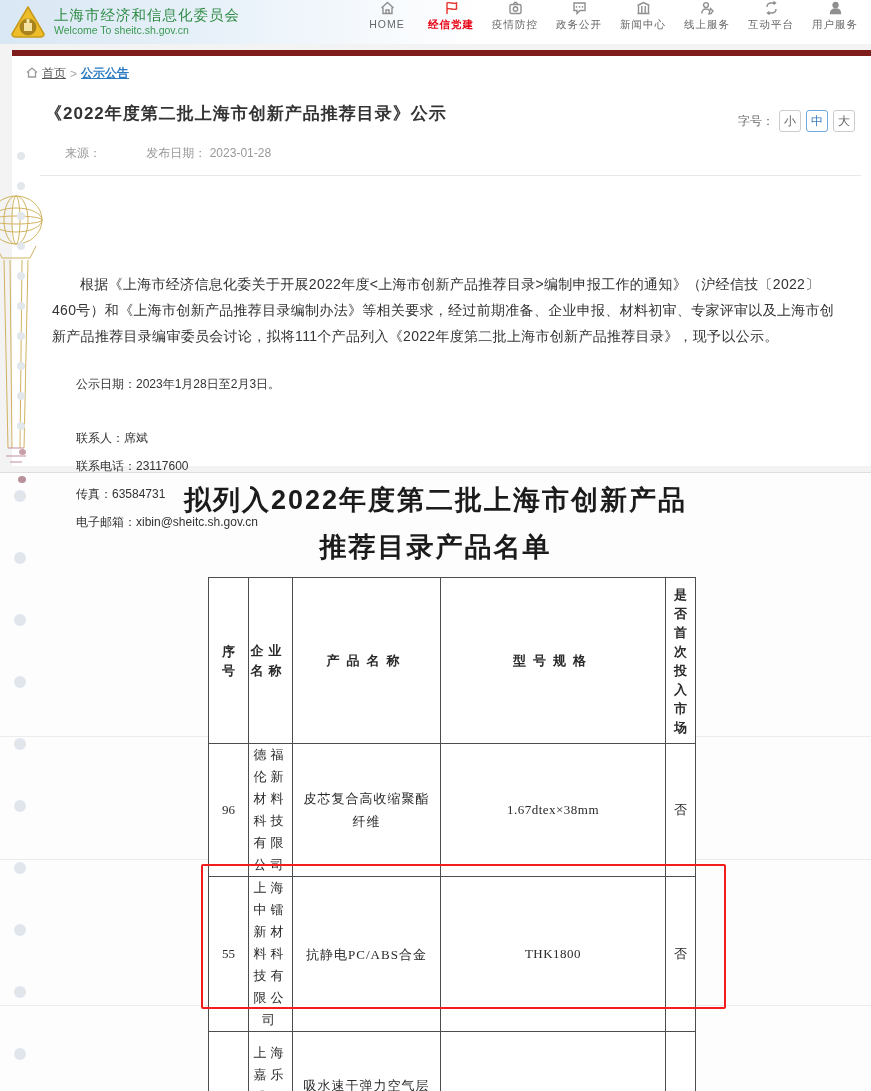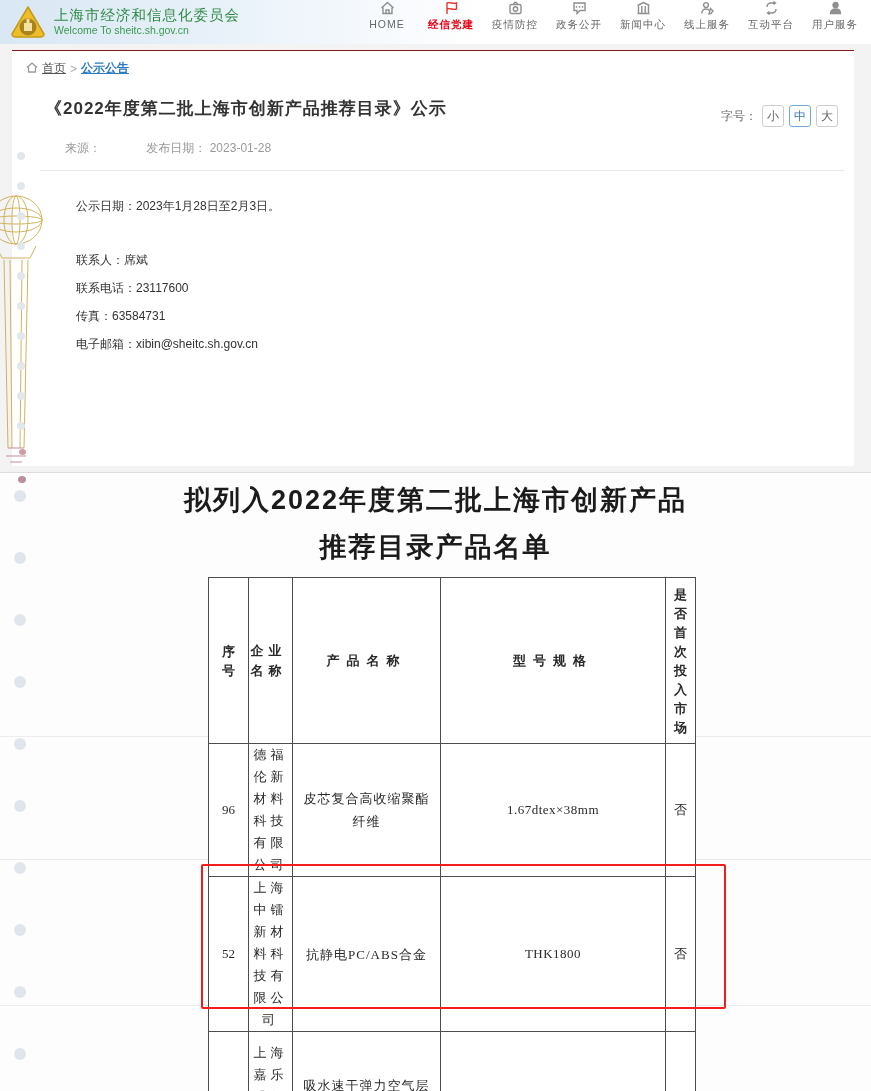--- a/index.html
+++ b/index.html
@@ -17,22 +17,22 @@
   .brand-sub { color:#3a9a52; font-size:10.5px; line-height:13px; }
   .nav { position:absolute; right:4px; top:0; height:44px; display:flex; align-items:flex-start; }
   .nav-item { width:64px; text-align:center; cursor:pointer; }
   .nav-item .nico { height:15px; display:flex; align-items:flex-end; justify-content:center; }
   .nav-item .nlabel { display:block; font-size:10.5px; color:#666; margin-top:3px; letter-spacing:1px; }
   .nav-item.active .nlabel { color:#e60012; font-weight:bold; }
   .nico svg { stroke:#8f8f8f; fill:none; stroke-width:1.4; }
   .nav-item.active .nico svg { stroke:#e6342a; }
 
   
-  .content-card { position:absolute; top:50px; left:12px; right:17px; height:416px;
-    background:#ffffff; border-top:1px solid #7f1d1d; z-index:10; }
+  .content-card { position:absolute; top:50px; left:12px; right:0; height:416px;
+    background:#ffffff; border-top:6px solid #7f1d1d; z-index:10; }
   .breadcrumb { padding:9px 0 0 14px; font-size:12px; color:#888; display:flex; align-items:center; gap:4px; }
   .crumb-home-icon svg { stroke:#9a9a9a; fill:none; stroke-width:1.3; }
   .crumb-link { color:#555; text-decoration:underline; cursor:pointer; }
   .crumb-sep { color:#aaa; }
   .crumb-current { color:#2b7bc0; font-weight:bold; text-decoration:underline; cursor:pointer; }
   .article-title { margin:20px 0 0 33px; font-size:17px; font-weight:bold; color:#333; letter-spacing:1px; }
   .meta-row { margin:20px 0 0 53px; font-size:12px; color:#999; }
   .meta-date-label { margin-left:42px; }
   .fontsize-widget { position:absolute; top:54px; right:16px; display:flex; align-items:center; font-size:12px; color:#666; }
   .fs-btn { width:22px; height:22px; border:1px solid #ccc; border-radius:3px; background:#fff;
@@ -200,20 +200,21 @@
 
   <div class="fontsize-widget">
     <span>字号：</span>
     <span class="fs-btn">小</span>
     <span class="fs-btn active">中</span>
     <span class="fs-btn">大</span>
   </div>
 
   <div class="divider"></div>
 
+  <div class="body-para">根据《上海市经济信息化委关于开展2022年度&lt;上海市创新产品推荐目录&gt;编制申报工作的通知》（沪经信技〔2022〕460号）和《上海市创新产品推荐目录编制办法》等相关要求，经过前期准备、企业申报、材料初审、专家评审以及上海市创新产品推荐目录编审委员会讨论，拟将111个产品列入《2022年度第二批上海市创新产品推荐目录》，现予以公示。</div>
   <div class="body-line line-period">公示日期：2023年1月28日至2月3日。</div>
   <div class="body-line line-person">联系人：席斌</div>
   <div class="body-line line-phone">联系电话：23117600</div>
   <div class="body-line line-fax">传真：63584731</div>
   <div class="body-line line-email">电子邮箱：xibin@sheitc.sh.gov.cn</div>
 </div>
 
 <div class="doc-section">
   <div class="seam" style="top:263px"></div>
   <div class="seam" style="top:386px"></div>
@@ -240,21 +241,21 @@
         <th><span class="v1">是否首次投入市场</span></th>
       </tr>
       <tr class="r96">
         <td class="cell-no">96</td>
         <td class="cell-co">德福伦新材料科技有限公司</td>
         <td class="cell-pr">皮芯复合高收缩聚酯纤维</td>
         <td class="cell-mo">1.67dtex×38mm</td>
         <td>否</td>
       </tr>
       <tr class="r97">
-        <td class="cell-no">52</td>
+        <td class="cell-no">55</td>
         <td class="cell-co">上海中镭新材料科技有限公司</td>
         <td class="cell-pr">抗静电PC/ABS合金</td>
         <td class="cell-mo">THK1800</td>
         <td>否</td>
       </tr>
       <tr class="r98">
         <td class="cell-no">98</td>
         <td class="cell-co">上海嘉乐股份有限公司</td>
         <td class="cell-pr">吸水速干弹力空气层面料</td>
         <td class="cell-mo">/</td>

